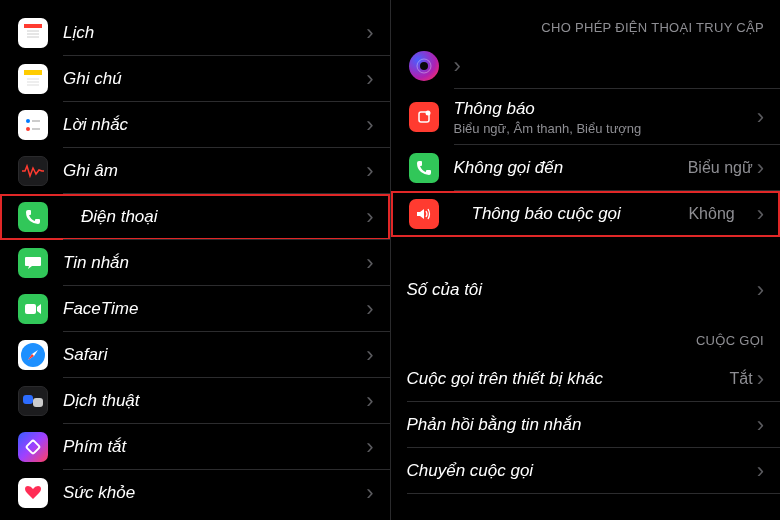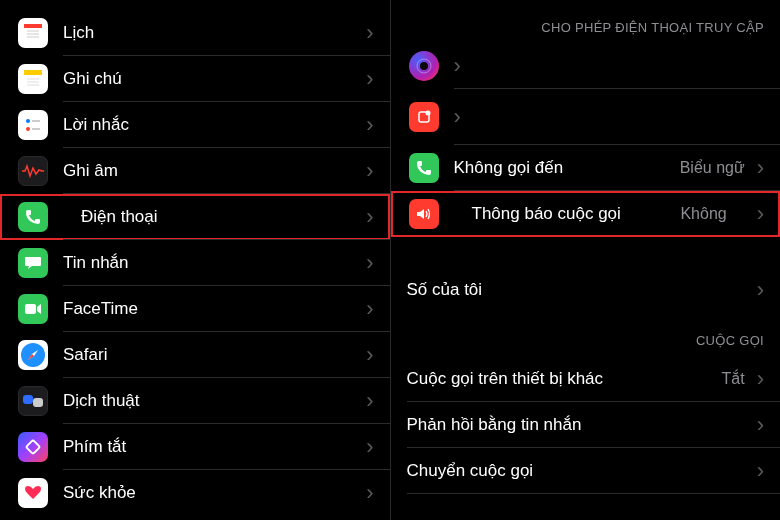--- a/index.html
+++ b/index.html
@@ -31,24 +31,24 @@
   .row .icon {
     width: 30px;
     height: 30px;
     border-radius: 7px;
     margin-right: 15px;
     flex-shrink: 0;
     display: flex;
     align-items: center;
     justify-content: center;
   }
-  .row .label { flex: 1; color: #fff; }
+  .row .label { flex: 1; color: #fff; font-style: italic; }
   .row .sublabel { color: #8e8e93; font-size: 13px; margin-top: 2px; }
   .row .labels { flex: 1; display: flex; flex-direction: column; justify-content: center; }
-  .row .value { color: #8e8e93; margin-right: 12px; font-size: 16px; }
+  .row .value { color: #8e8e93; margin-right: 4px; font-size: 16px; }
   .chev { color: #5a5a5e; font-size: 22px; font-weight: 300; line-height: 1; }
   .sep {
     position: absolute;
     left: 63px;
     right: 0;
     bottom: 0;
     height: 1px;
     background: #2c2c2e;
   }
   .sep.full { left: 16px; }
@@ -242,20 +242,24 @@
     <div class="sep"></div>
   </div>
 
   <div class="row with-icon tall">
     <div class="icon bg-notif-red">
       <svg width="16" height="16" viewBox="0 0 16 16">
           <rect x="3" y="3" width="10" height="10" rx="2" fill="none" stroke="#fff" stroke-width="1.5"></rect>
           <circle cx="12" cy="4" r="2.5" fill="#fff"></circle>
         </svg>
     </div>
+    <div class="labels">
+      <span class="label">Thông báo</span>
+      <span class="sublabel">Biểu ngữ, Âm thanh, Biểu tượng</span>
+    </div>
     <span class="chev">›</span>
     <div class="sep"></div>
   </div>
 
   <div class="row with-icon">
     <div class="icon bg-green">
       <svg width="16" height="16" viewBox="0 0 16 16">
           <path d="M3 1 Q1 1 1 3 Q1 9 5 12 Q9 15 13 15 Q15 15 15 13 L15 11 Q15 10 14 10 L11 10 Q10 10 10 11 L10 12 Q6 11 4 6 L5 6 Q6 6 6 5 L6 2 Q6 1 5 1 Z" fill="#fff"></path>
         </svg>
     </div>

